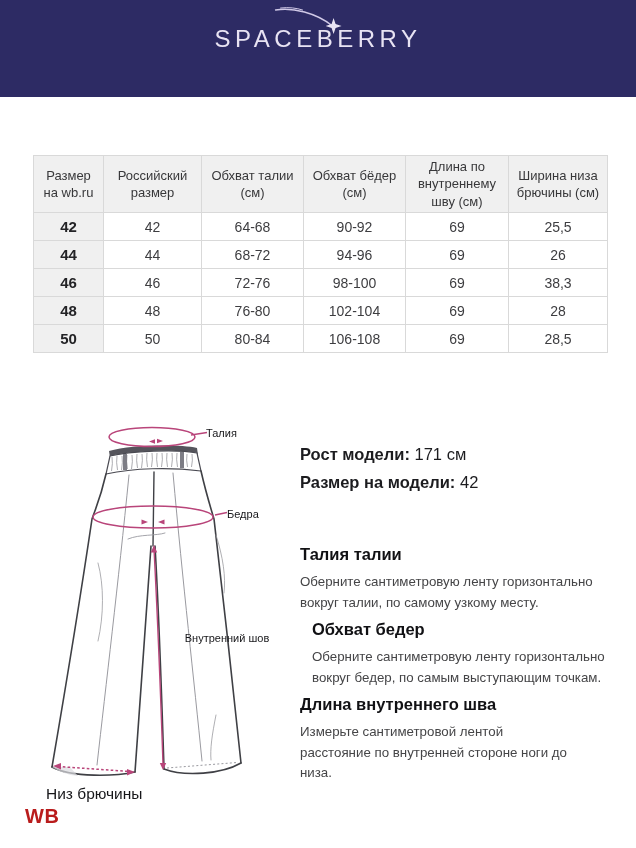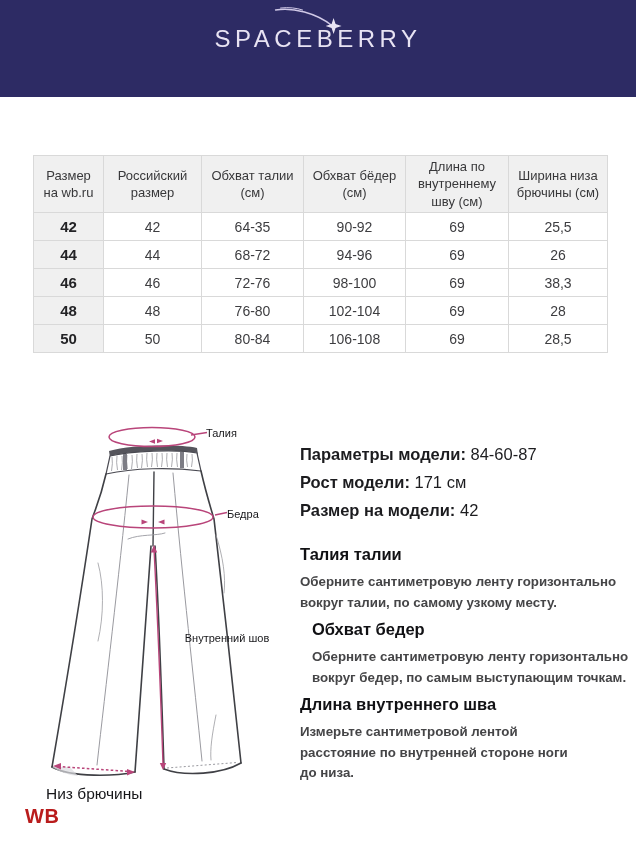--- a/index.html
+++ b/index.html
@@ -44,21 +44,21 @@
   
   .model-params{position:absolute;left:300px;top:440px;width:330px;}
   .mp-line{font-size:16.5px;line-height:28px;color:#1c1c1f;}
   .mp-label{font-weight:700;}
   .mp-value{font-weight:400;}
   .guide{position:absolute;left:300px;width:325px;}
   .guide.g0{top:545px;}
   .guide.g1{top:620px;margin-left:12px;}
   .guide.g2{top:695px;}
   .guide h3{font-size:16.5px;font-weight:700;color:#111114;margin-bottom:8px;}
-  .guide p{font-size:13.3px;font-weight:700;color:var(--body);line-height:1.55;}
+  .guide p{font-size:13.3px;font-weight:400;color:var(--body);line-height:1.55;}
   .guide.g2 p{max-width:276px;}
   
   .watermark{position:absolute;left:25px;top:805px;font-size:20px;font-weight:700;letter-spacing:.5px;color:#b91c1c;text-align:right;}
 </style>
 </head>
 <body>
 
 <div class="page">
 
   <header class="banner">
@@ -89,21 +89,21 @@
             <th>Обхват талии (см)</th>
             <th>Обхват бёдер (см)</th>
             <th>Длина по внутреннему шву (см)</th>
             <th>Ширина низа брючины (см)</th>
           </tr>
         </thead>
       <tbody>
           <tr>
             <th>42</th>
             <td>42</td>
-            <td>64-35</td>
+            <td>64-68</td>
             <td>90-92</td>
             <td>69</td>
             <td>25,5</td>
           </tr>
           <tr>
             <th>44</th>
             <td>44</td>
             <td>68-72</td>
             <td>94-96</td>
             <td>69</td>
@@ -210,24 +210,20 @@
       </g>
     </svg>
     <span class="dlabel waist">Талия</span>
     <span class="dlabel hips">Бедра</span>
     <span class="dlabel inseam">Внутренний шов</span>
     <span class="dlabel hem">Низ брючины</span>
   </div>
 
   <div class="model-params">
     <div class="mp-line">
-      <span class="mp-label">Параметры модели:</span>
-      <span class="mp-value">84-60-87</span>
-    </div>
-    <div class="mp-line">
       <span class="mp-label">Рост модели:</span>
       <span class="mp-value">171 см</span>
     </div>
     <div class="mp-line">
       <span class="mp-label">Размер на модели:</span>
       <span class="mp-value">42</span>
     </div>
   </div>
 
   <div class="guide g0">

